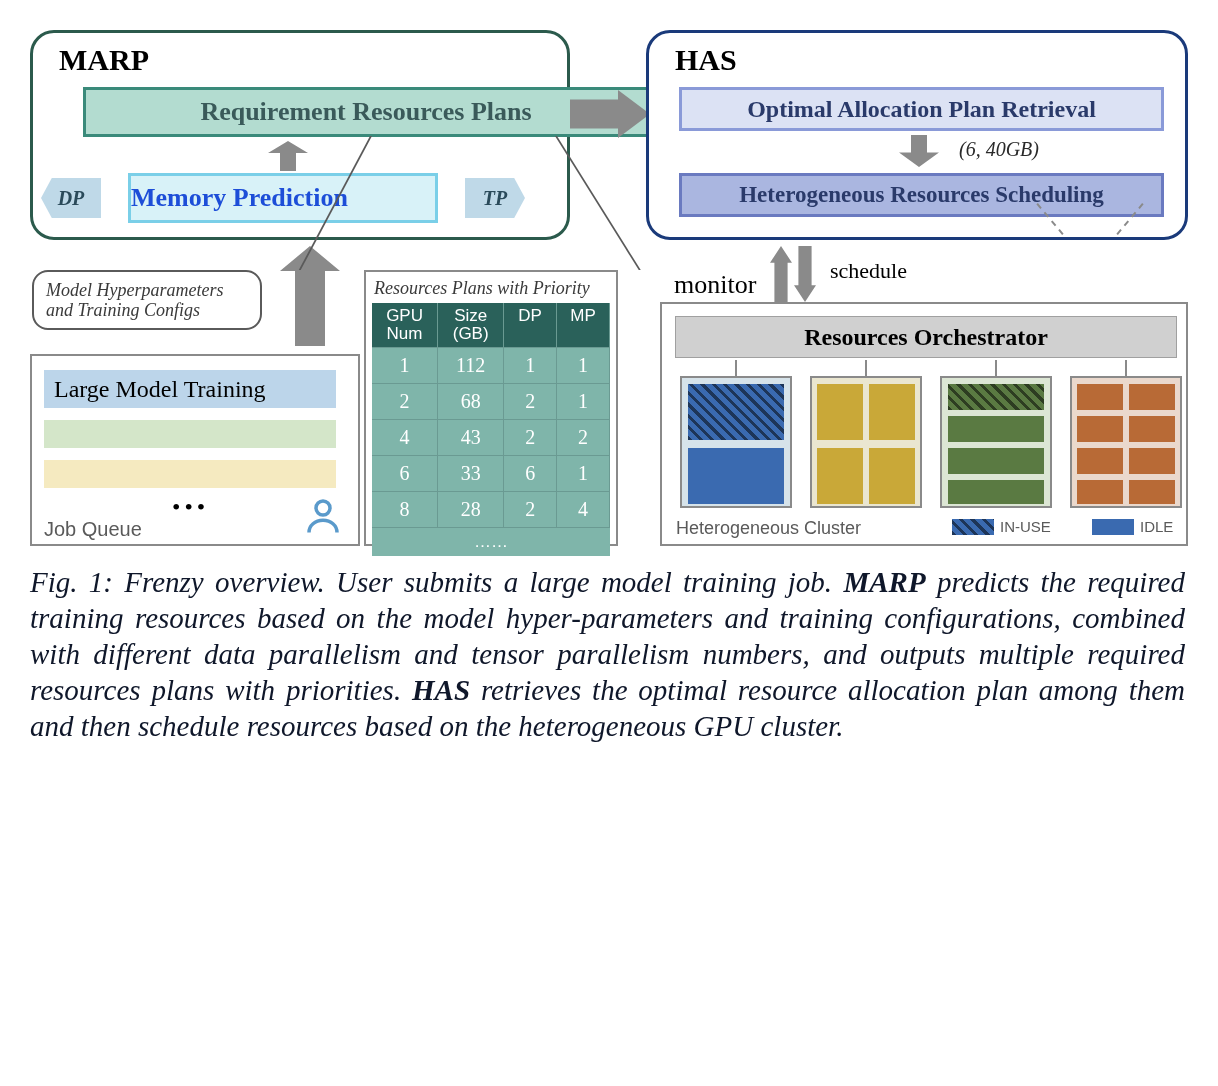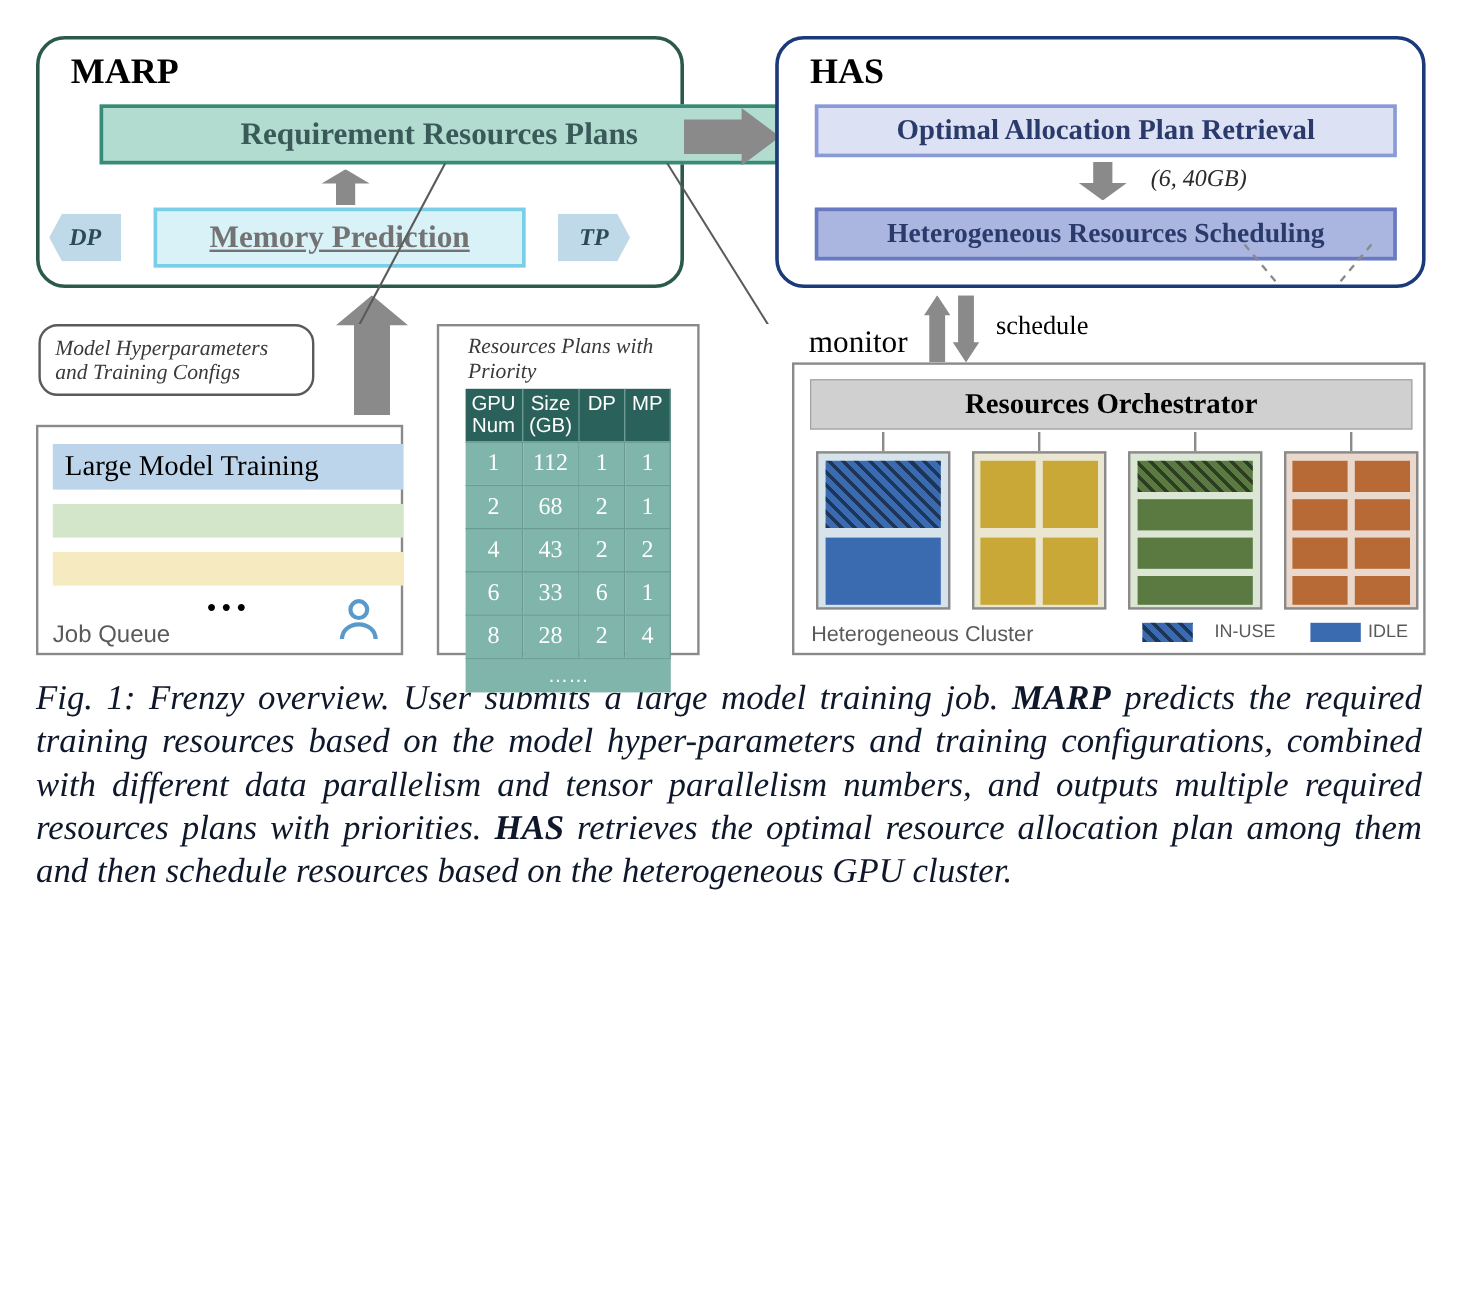--- a/index.html
+++ b/index.html
@@ -40,23 +40,23 @@
   color: #3a5a5a;
   font-size: 26px; font-weight: bold;
   text-align: center; line-height: 44px;
 }
 .mem-pred {
   position: absolute;
   left: 95px; top: 140px;
   width: 310px; height: 50px;
   border: 3px solid #7acfe8;
   background: #d8f2f8;
-  color: #737373;
+  color: #1d4ed8;
   font-size: 26px; font-weight: bold;
-  text-align: center; line-height: 44px; text-decoration: underline;
+  text-align: left; line-height: 44px;
 }
 .dp-tag, .tp-tag {
   position: absolute;
   width: 60px; height: 40px;
   background: #bfd9e8;
   font-style: italic;
   font-weight: bold;
   font-size: 20px;
   text-align: center;
   line-height: 40px;
@@ -145,39 +145,39 @@
   position: absolute;
   left: 250px; top: 216px;
   width: 60px; height: 100px;
   background: #8a8a8a;
   clip-path: polygon(25% 100%, 25% 25%, 0 25%, 50% 0, 100% 25%, 75% 25%, 75% 100%);
 }
 
 .job-queue {
   position: absolute;
   left: 0; top: 324px;
-  width: 306px; height: 192px;
+  width: 330px; height: 192px;
   border: 2px solid #8a8a8a;
   background: #fff;
 }
 .jq-bar-blue { position: absolute; left: 12px; top: 14px; width: 292px; height: 38px; background: #bcd5ea; font-size: 24px; padding-left: 10px; line-height: 38px; }
 .jq-bar-green { position: absolute; left: 12px; top: 64px; width: 292px; height: 28px; background: #d4e6c9; }
 .jq-bar-yellow { position: absolute; left: 12px; top: 104px; width: 292px; height: 28px; background: #f5eac0; }
 .jq-dots { position: absolute; left: 140px; top: 138px; font-size: 24px; letter-spacing: 4px; }
 .jq-label { position: absolute; left: 12px; top: 162px; font-family: sans-serif; font-size: 20px; color: #5a5a5a; }
 .user-icon { position: absolute; right: 14px; bottom: 8px; width: 42px; height: 42px; }
 
 
 .rp-table-box {
   position: absolute;
   left: 334px; top: 240px;
-  width: 219px; height: 276px;
+  width: 254px; height: 276px;
   border: 2px solid #8a8a8a;
   background: #fff;
-  padding: 4px 22px;
+  padding: 4px 6px;
 }
 .rp-title { font-style: italic; font-size: 18px; color: #3a3a3a; padding: 2px 2px 4px 2px; }
 .rp-grid {
   display: grid;
   grid-template-columns: 1fr 1fr 0.8fr 0.8fr;
   text-align: center;
   font-family: sans-serif;
   font-size: 17px;
 }
 .rp-head { background: #2a615a; color: #fff; font-weight: normal; padding: 4px 0; line-height: 18px; border-right: 1px solid #6a9a92; }
@@ -267,21 +267,21 @@
 .blk { position: absolute; background: #3a6ab0; }
 .blk.yellow { background: #c9a838; }
 .blk.green { background: #5a7a42; }
 .blk.orange { background: #b86a36; }
 .hatched::after {
   content: '';
   position: absolute; inset: 0;
   background: repeating-linear-gradient(45deg, rgba(0,0,0,0.5) 0 3px, transparent 3px 8px);
 }
 .cluster-label { position: absolute; left: 14px; top: 214px; font-family: sans-serif; font-size: 18px; color: #5a5a5a; }
-.legend-inuse { position: absolute; left: 290px; top: 214px; font-family: sans-serif; font-size: 15px; color: #5a5a5a; display: flex; align-items: center; gap: 18px; }
+.legend-inuse { position: absolute; left: 290px; top: 214px; font-family: sans-serif; font-size: 15px; color: #5a5a5a; display: flex; align-items: center; gap: 6px; }
 .legend-idle { position: absolute; left: 430px; top: 214px; font-family: sans-serif; font-size: 15px; color: #5a5a5a; display: flex; align-items: center; gap: 6px; }
 .leg-swatch { width: 42px; height: 16px; background: #3a6ab0; position: relative; }
 
 
 .caption {
   width: 1155px;
   font-size: 29px;
   line-height: 36px;
   color: #0f172a;
   margin-top: 14px;

